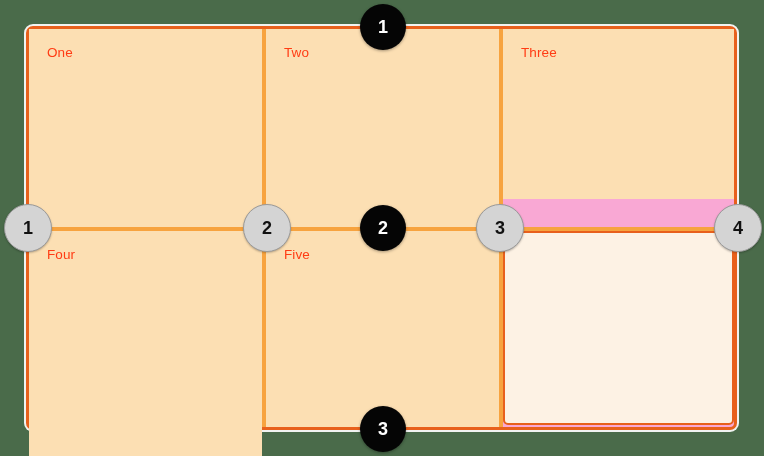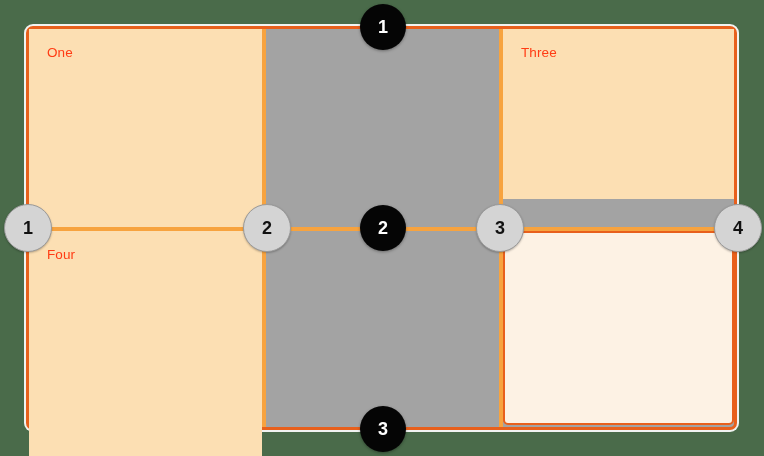--- a/index.html
+++ b/index.html
@@ -23,21 +23,21 @@
   }
 
   
   .grid-frame {
     position: absolute;
     left: 26px;
     top: 26px;
     width: 711px;
     height: 404px;
     box-sizing: border-box;
-    background: #a3a3a3;
+    background: #f9a8d4;
     border: 3px solid #e8601c;
     border-radius: 7px;
     box-shadow: 0 0 0 2px rgba(255,255,255,0.92);
   }
 
   
   .cell {
     position: absolute;
     box-sizing: border-box;
     background: #fcdfb3;
@@ -117,29 +117,35 @@
 <body>
 
 <div id="stage">
 
   <div class="grid-frame">
 
     <div class="cell r1c1">
       <span class="cell-label">One</span>
     </div>
 
+    <div class="cell r1c2">
+      <span class="cell-label">Two</span>
+    </div>
 
     <div class="cell r1c3">
       <span class="cell-label">Three</span>
     </div>
 
     <div class="cell r2c1">
       <span class="cell-label">Four</span>
     </div>
 
+    <div class="cell r2c2">
+      <span class="cell-label">Five</span>
+    </div>
 
     <div class="cell r2c3">
       <span class="cell-label"></span>
     </div>
 
     <div class="divider v1"></div>
     <div class="divider v2"></div>
     <div class="divider h1"></div>
 
   </div>

